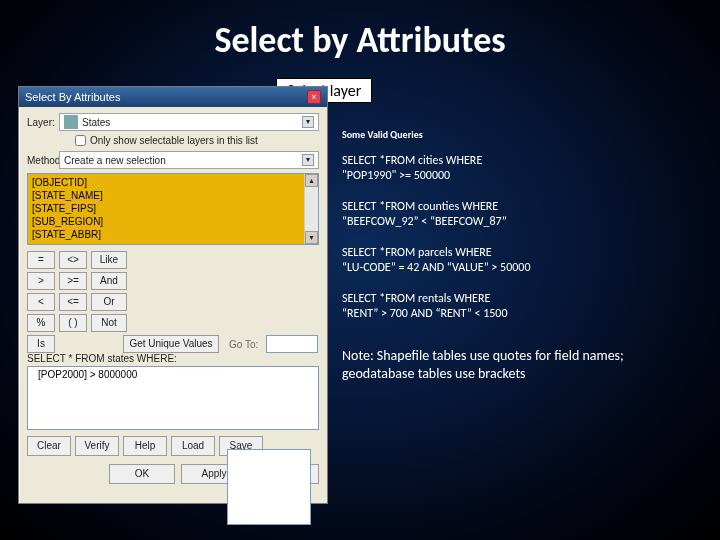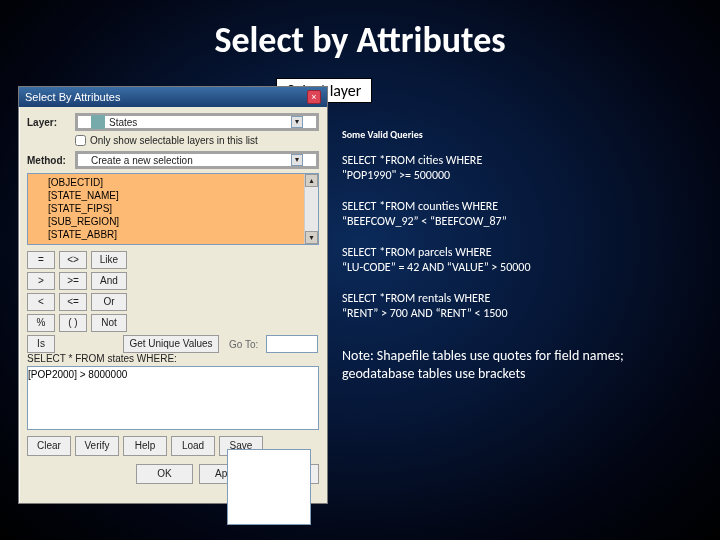--- a/index.html
+++ b/index.html
@@ -20,46 +20,46 @@
     font-family: Tahoma, Arial, sans-serif; font-size: 10px; color: #222;
   }
   .dlg-titlebar {
     height: 20px; background: linear-gradient(#3a6ea5,#1c3f72);
     color: #fff; font-size: 11px; padding: 3px 6px;
     display: flex; justify-content: space-between; align-items: center;
   }
   .dlg-close { width: 14px; height: 14px; background: #d45; border: 1px solid #923; border-radius: 2px; font-size: 9px; line-height: 12px; text-align: center; color:#fff; }
   .dlg-body { padding: 6px 8px 8px 8px; }
   .row { display: flex; align-items: center; margin-bottom: 4px; }
-  .lbl { width: 48px; color:#222;font-weight:bold; }
-  .combo { flex: 1; height: 18px; border: 3px solid #a3a3a3; background: #fff; display:flex; align-items:center; padding:0 13px; justify-content:space-between;}
+  .lbl { width: 32px; color:#222; }
+  .combo { flex: 1; height: 18px; border: 1px solid #a3a3a3; background: #fff; display:flex; align-items:center; padding:0 4px; justify-content:space-between;}
   .combo .arr { width:12px; height:12px; border:1px solid #7f9db9; background:#e3e3e3; font-size:8px; text-align:center; line-height:10px;}
   .combo-ico { width:14px;height:14px;margin-right:4px;background:#7aa; }
   .chk { display:flex; align-items:center; gap:4px; margin: 0 0 5px 48px; font-size:10px; color:#222;}
   .chk input { width:11px; height:11px; }
   .fieldlist {
-    height: 72px; border: 1px solid #7f9db9; background:#fdba74; overflow:hidden;
-    padding: 2px 20px; position: relative; margin-bottom:6px;
+    height: 72px; border: 1px solid #7f9db9; background:#eab308; overflow:hidden;
+    padding: 2px 4px; position: relative; margin-bottom:6px;
   }
   .fieldlist .scroll { position:absolute; right:0; top:0; bottom:0; width:14px; background:#e8e8e8; border-left:1px solid #ccc;}
   .fieldlist .sbtn { height:13px; background:#d4d0c8; border:1px solid #9a9a9a; font-size:8px; text-align:center; line-height:11px;}
   .fieldlist .strack { position:absolute; top:13px; bottom:13px; left:0; right:0; }
   .fieldlist div.item { color:#000; font-size:10px; line-height:13px; }
   .ops { display:flex; flex-direction:column; gap:3px; margin-bottom:4px;}
   .oprow { display:flex; gap:4px; align-items:center;}
   .op { width:28px; height:18px; border:1px solid #9a9a9a; background:#efefef; font-size:10px; text-align:center; line-height:16px;}
   .op.w { width:36px; }
   .op.btn { width:96px; }
   .valbox { width:84px; height:76px; border:1px solid #7f9db9; background:#fff; position:absolute; right:8px; top:198px;}
   .sqlhdr { font-size:10px; color:#222; margin-top:2px;}
-  .sqlbox { height:64px; border:1px solid #7f9db9; background:#fff; margin-top:2px; padding:2px 0; font-size:10px; color:#000;}
+  .sqlbox { height:64px; border:1px solid #7f9db9; background:#fff; margin-top:2px; padding:2px 10px; font-size:10px; color:#000;}
   .btnrow { display:flex; gap:4px; margin-top:6px;}
   .btnrow2 { display:flex; gap:6px; margin-top:8px; justify-content:flex-end;}
   .dbtn { height:20px; border:1px solid #9a9a9a; background:#efefef; font-size:10px; text-align:center; line-height:18px; }
-  .dbtnA { width:44px; } .dbtnB { width:57px; }
+  .dbtnA { width:44px; } .dbtnB { width:66px; }
   .callout {
     position: absolute; top: 78px; left: 276px;
     background:#fff; border:1px solid #000; color:#000;
     padding:2px 10px; font-size:16px;
   }
   .callout::before {
     content:""; position:absolute; left:-38px; top:10px;
     border-top: 2px solid #000; width:38px; height:0;
   }
   .callout::after {

